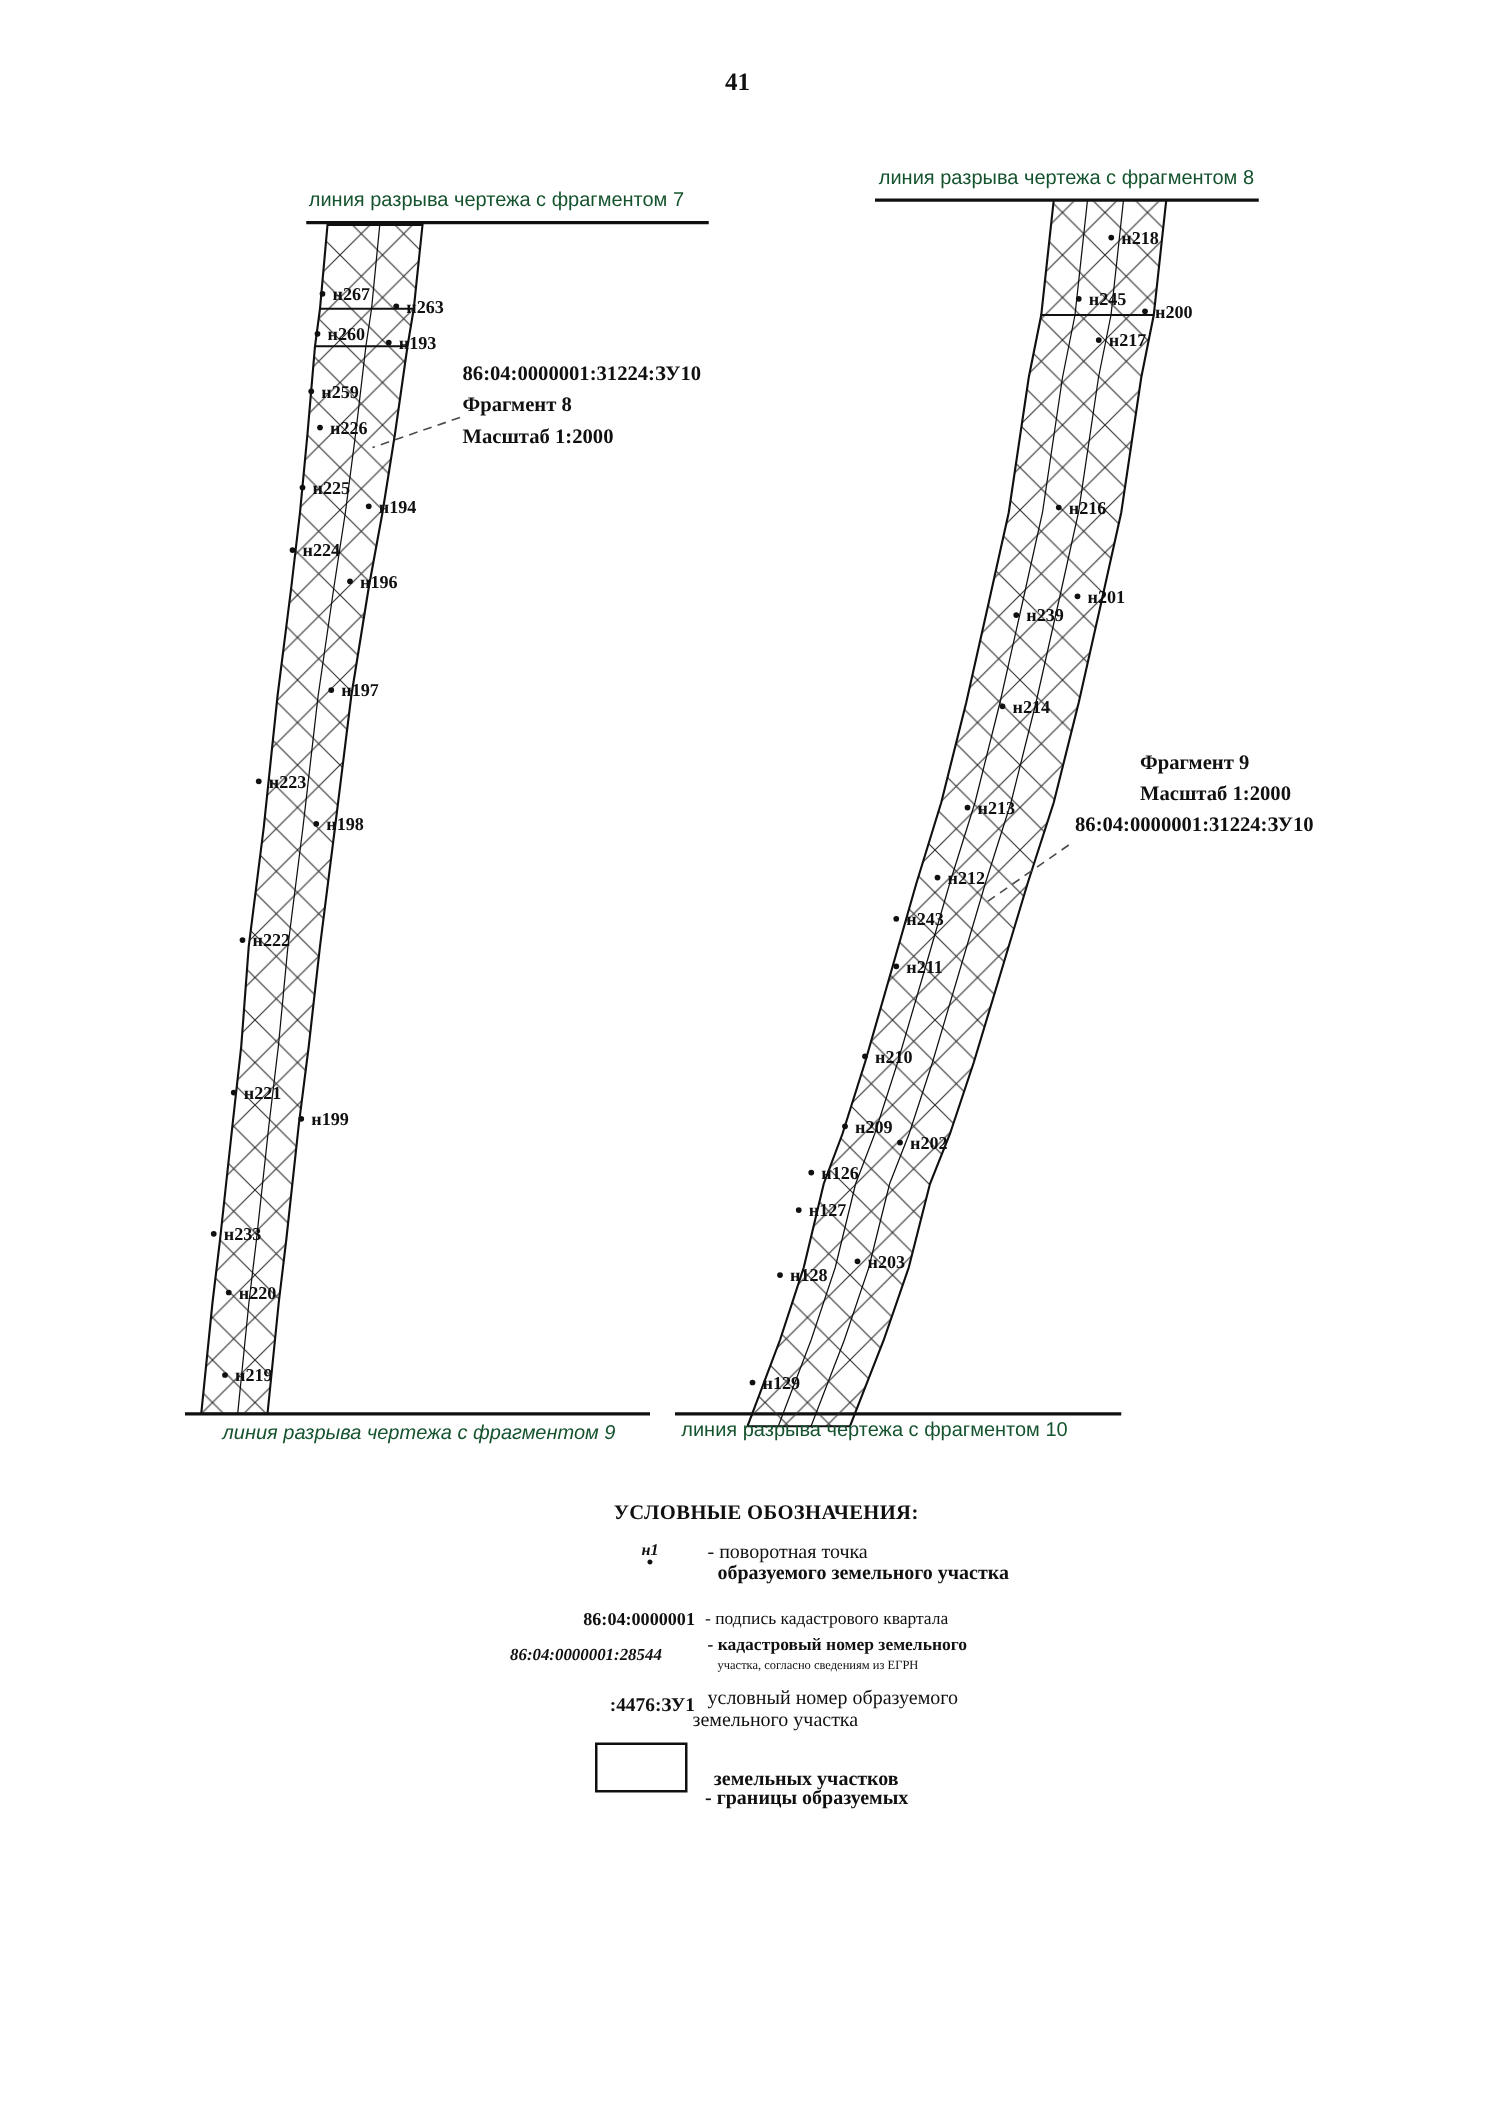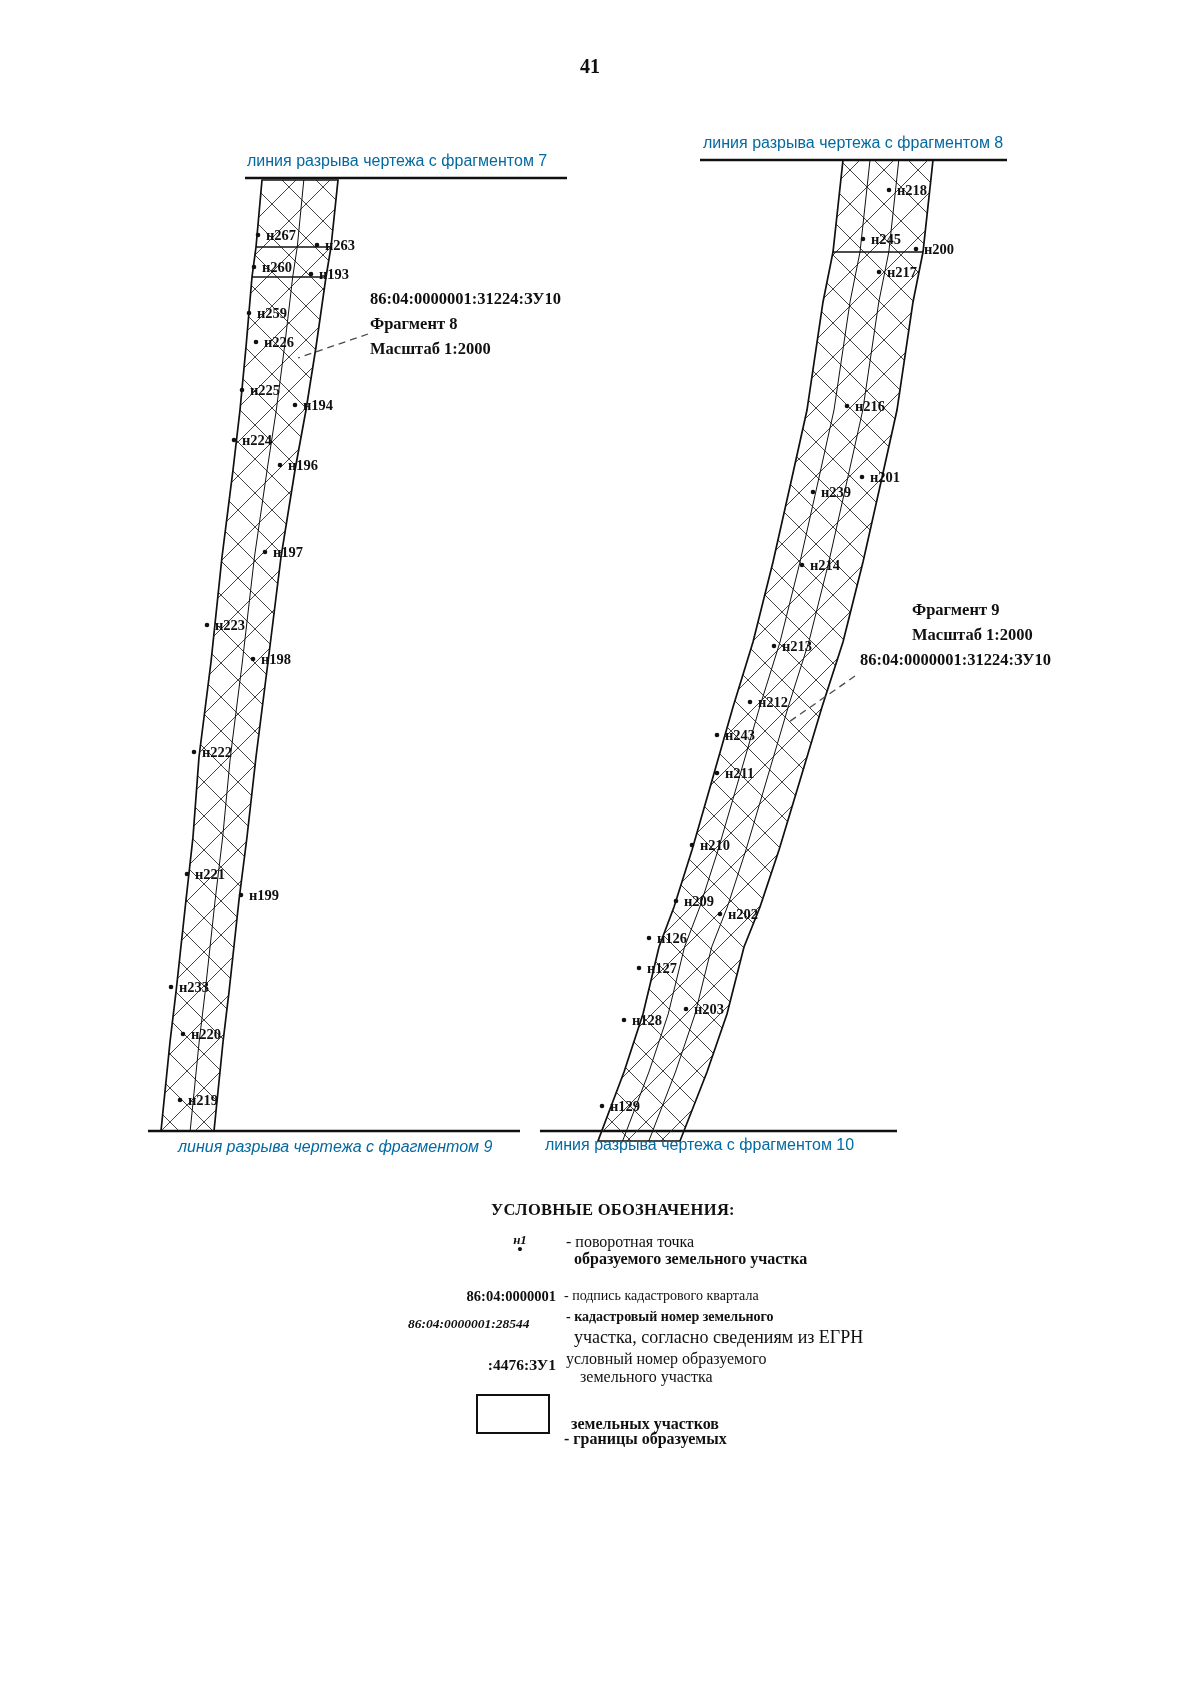--- a/index.html
+++ b/index.html
@@ -8,37 +8,37 @@
   #drawing{position:absolute;left:0;top:0;}
   .breakline{stroke:#101010;stroke-width:2.6;}
   .strip{fill:url(#hatch);stroke:#101010;stroke-width:1.7;}
   .innerline{fill:none;stroke:#101010;stroke-width:1;}
   .crossline{stroke:#101010;stroke-width:1.5;}
   .leader{fill:none;stroke:#4a4a4a;stroke-width:1.3;stroke-dasharray:7 5;}
   #drawing text.ptlabel{font:bold 14.5px "Liberation Serif",serif;fill:#101010;}
   .ptdot{fill:#101010;}
   .abs{position:absolute;white-space:nowrap;}
   .page-number{left:560px;top:55px;width:60px;text-align:center;font:bold 20px "Liberation Serif",serif;}
-  .break-label{font:16px "Liberation Sans",sans-serif;color:#0369a1;}
+  .break-label{font:16px "Liberation Sans",sans-serif;color:#14532d;}
   .annot{font:bold 16.5px "Liberation Serif",serif;line-height:25px;}
   .annot .indent{padding-left:52px;}
   .legend-title{left:488px;top:1200px;width:250px;text-align:center;font:bold 16.5px "Liberation Serif",serif;letter-spacing:.3px;}
   .ltxt{font-size:16px;}
   .sym-n1{left:500px;top:1232px;width:40px;text-align:center;font:bold italic 13px "Liberation Serif",serif;}
   .sym-n1-dot{left:500px;top:1243px;width:40px;text-align:center;font-size:17px;line-height:14px;}
   .tp1{left:566px;top:1233px;}
   .tp2{left:574px;top:1250px;font-weight:bold;}
   .q-sym{left:430px;top:1288px;width:126px;text-align:right;font:bold 14.5px "Liberation Serif",serif;}
   .q1{left:564px;top:1288px;font-size:14px;text-align:right;}
   .cn-sym{left:408px;top:1316px;width:150px;text-align:left;font:bold italic 13.5px "Liberation Serif",serif;}
   .cn1{left:566px;top:1309px;font-weight:bold;font-size:14px;}
-  .cn2{left:574px;top:1327px;font-size:18px;}
+  .cn2{left:574px;top:1327px;font-size:10px;}
   .un-sym{left:446px;top:1356px;width:110px;text-align:right;font:bold 15.5px "Liberation Serif",serif;}
   .un1{left:566px;top:1350px;}
-  .un2{left:580px;top:1368px;}
+  .un2{left:554px;top:1368px;}
   .rect-sym{left:476px;top:1394px;width:70px;height:36px;border:2.5px solid #101010;background:#fff;}
   .b1{left:564px;top:1397px;font-weight:bold;margin-top:33px;}
   .b2{left:571px;top:1415px;font-weight:bold;}
 </style>
 </head>
 <body>
 
 <div class="page">
 
   <svg id="drawing" width="1200" height="1694" viewBox="0 0 1200 1694">

